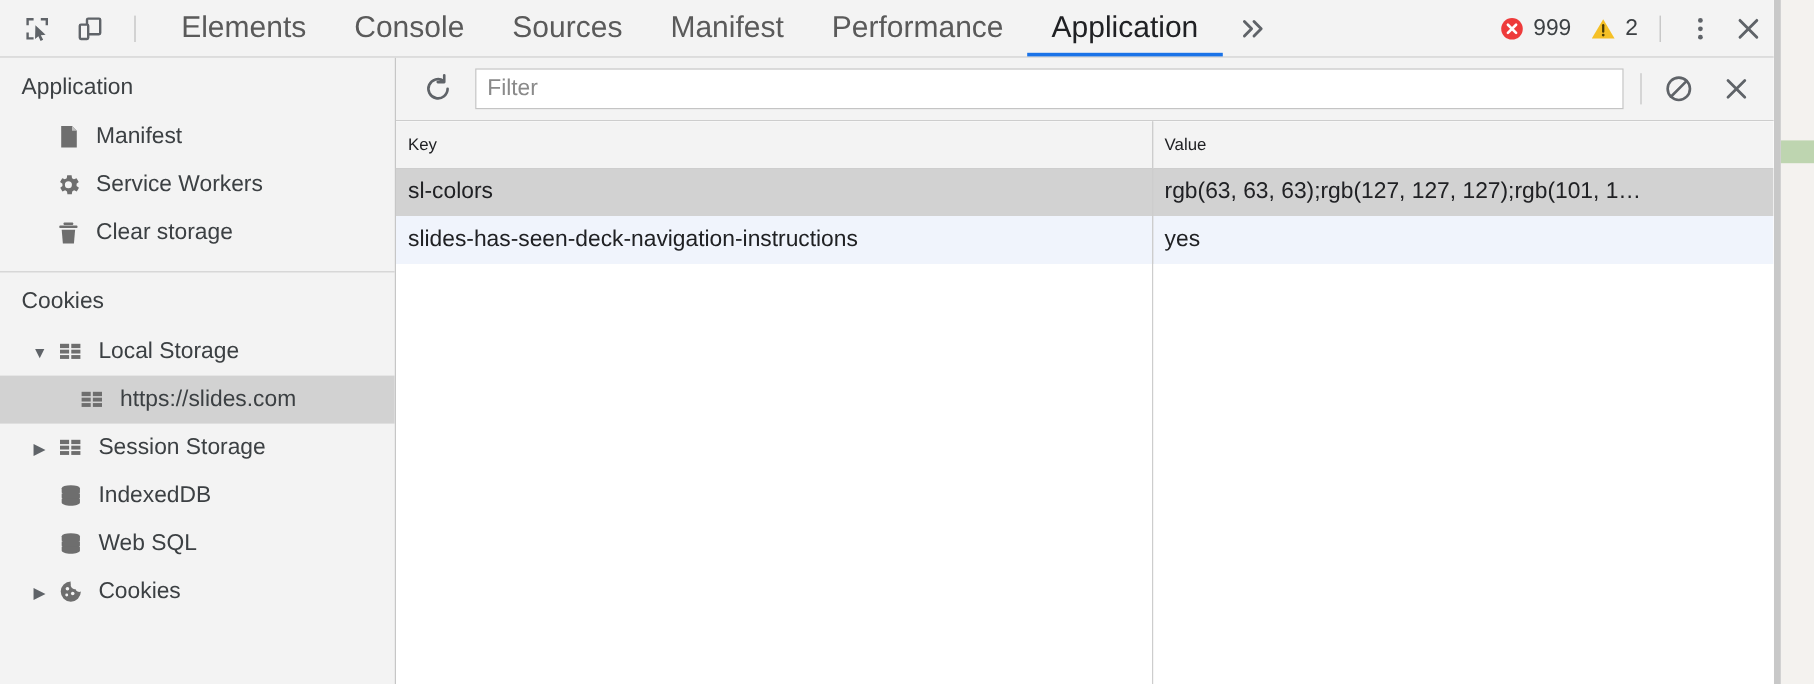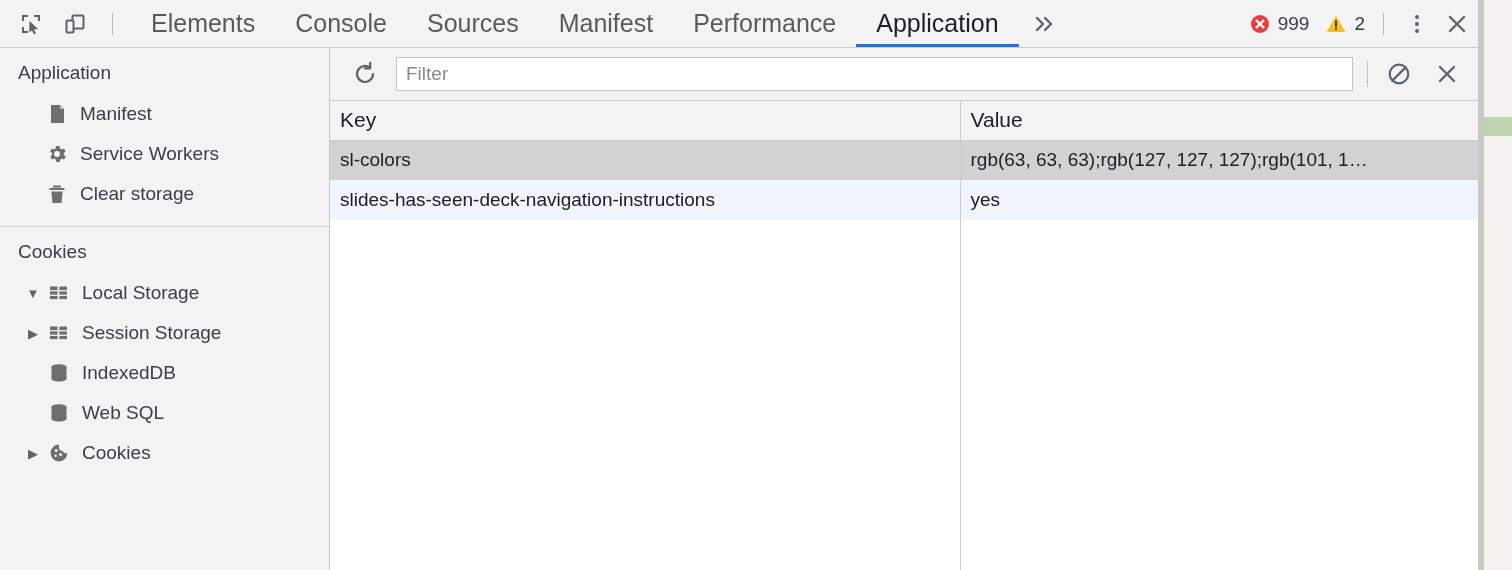--- a/index.html
+++ b/index.html
@@ -133,21 +133,21 @@
 
   
   .grid { flex: 1; position: relative; overflow: hidden; background: #fff; }
   .grid-table { width: 100%; border-collapse: collapse; table-layout: fixed; }
   .grid-table th {
     background: #f3f3f3;
     border-bottom: 1px solid #cdcdcd;
     border-right: 1px solid #cdcdcd;
     text-align: left;
     font-weight: normal;
-    font-size: 21px; color: #202124;
+    font-size: 14px; color: #202124;
     height: 39px;
     padding: 0 0 0 10px;
   }
   .grid-table td {
     height: 40px;
     font-size: 19px; color: #202124;
     padding: 0 0 0 10px;
     border-right: 1px solid #cdcdcd;
     white-space: nowrap; overflow: hidden; text-overflow: ellipsis;
   }
@@ -297,20 +297,33 @@
                 <rect x="11.4" y="4.5" width="7.6" height="3.6" fill="#6e6e6e"></rect>
                 <rect x="2" y="9.4" width="7.6" height="3.2" fill="#6e6e6e"></rect>
                 <rect x="11.4" y="9.4" width="7.6" height="3.2" fill="#6e6e6e"></rect>
                 <rect x="2" y="13.9" width="7.6" height="3.2" fill="#6e6e6e"></rect>
                 <rect x="11.4" y="13.9" width="7.6" height="3.2" fill="#6e6e6e"></rect>
               </svg>
             </span>
             <span>Local Storage</span>
           </div>
 
+          <div class="side-row indent-tree2 selected">
+            <span class="side-ico">
+              <svg width="22" height="22" viewBox="0 0 22 22">
+                <rect x="2" y="4.5" width="7.6" height="3.6" fill="#6e6e6e"></rect>
+                <rect x="11.4" y="4.5" width="7.6" height="3.6" fill="#6e6e6e"></rect>
+                <rect x="2" y="9.4" width="7.6" height="3.2" fill="#6e6e6e"></rect>
+                <rect x="11.4" y="9.4" width="7.6" height="3.2" fill="#6e6e6e"></rect>
+                <rect x="2" y="13.9" width="7.6" height="3.2" fill="#6e6e6e"></rect>
+                <rect x="11.4" y="13.9" width="7.6" height="3.2" fill="#6e6e6e"></rect>
+              </svg>
+            </span>
+            <span>https://slides.com</span>
+          </div>
 
           <div class="side-row indent-tree">
             <span class="twisty" style="color:#5f6368;font-size:13px;">▶</span>
             <span class="side-ico">
               <svg width="22" height="22" viewBox="0 0 22 22">
                 <rect x="2" y="4.5" width="7.6" height="3.6" fill="#6e6e6e"></rect>
                 <rect x="11.4" y="4.5" width="7.6" height="3.6" fill="#6e6e6e"></rect>
                 <rect x="2" y="9.4" width="7.6" height="3.2" fill="#6e6e6e"></rect>
                 <rect x="11.4" y="9.4" width="7.6" height="3.2" fill="#6e6e6e"></rect>
                 <rect x="2" y="13.9" width="7.6" height="3.2" fill="#6e6e6e"></rect>

